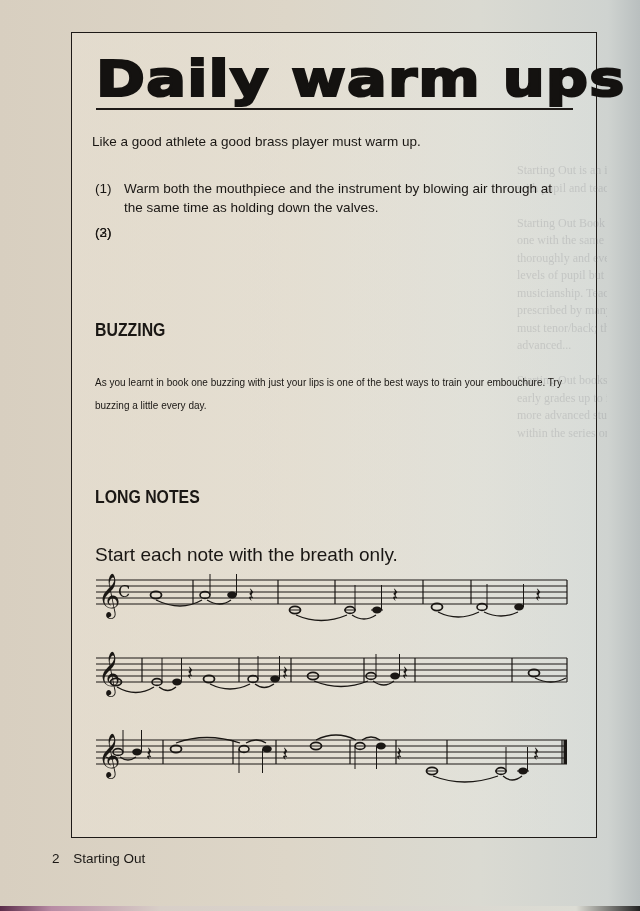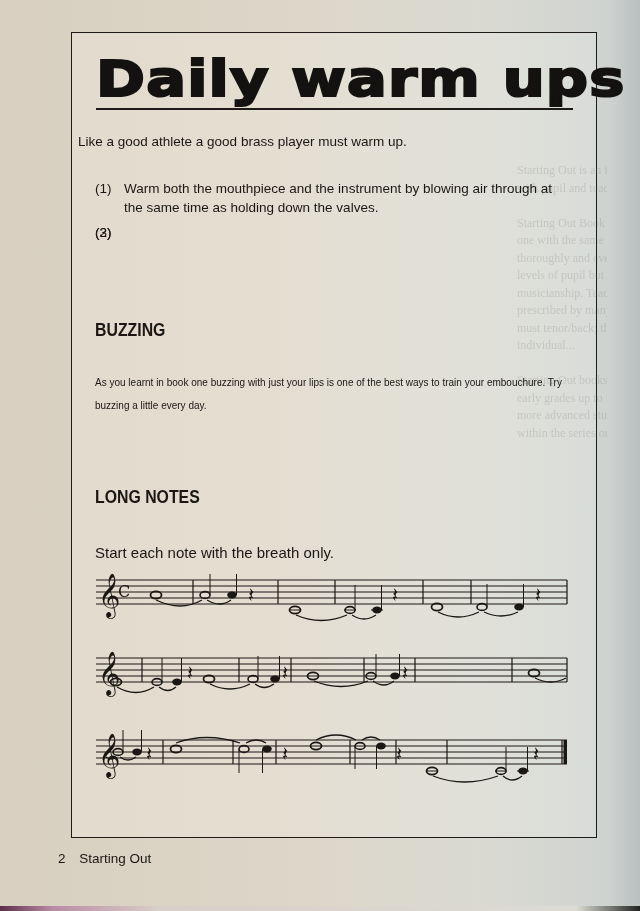--- a/index.html
+++ b/index.html
@@ -28,38 +28,38 @@
       font-family: "DejaVu Sans", sans-serif; font-weight: 900;
       font-size: 50px; letter-spacing: 1px; line-height: 54px;
       transform: scaleX(1.18); transform-origin: left top;
       color: #141210;
       -webkit-text-stroke: 2.2px #141210;
     }
     .title-rule {
       position: absolute; left: 96px; top: 108px; width: 477px; height: 1.5px; background: #1e1a17;
     }
     .intro {
-      position: absolute; left: 78px; top: 134px; font-size: 13.5px;
+      position: absolute; left: 92px; top: 134px; font-size: 13.5px;
     }
     .list { position: absolute; left: 95px; top: 179px; font-size: 13.5px; line-height: 19px; }
     .list .item { position: relative; padding-left: 29px; margin-bottom: 6px; width: 450px; }
     .list .num { position: absolute; left: 0; top: 0; }
     .h2 {
       position: absolute; left: 95px; font-family: "Liberation Sans", sans-serif;
       font-weight: 700; font-size: 18px; letter-spacing: 0px;
       transform: scaleX(0.88); transform-origin: left top;
     }
     .para {
       position: absolute; left: 95px; font-size: 10px; line-height: 23px; width: 470px;
     }
-    .note-caption { position: absolute; left: 95px; top: 544px; font-size: 15px; }
+    .note-caption { position: absolute; left: 95px; top: 544px; font-size: 19px; }
     .staff { position: absolute; left: 96px; width: 472px; height: 60px; }
     .staff svg { position: absolute; left: 0; top: 0; overflow: visible; }
     .footer {
-      position: absolute; left: 58px; top: 851px; font-size: 13.5px;
+      position: absolute; left: 52px; top: 851px; font-size: 13.5px;
     }
     .footer .pg { margin-right: 10px; }
   </style>
 </head>
 <body>
 
 <div class="bottom-strip"></div>
 
 <div class="frame"></div>
 
@@ -67,21 +67,21 @@
   <div>Starting Out is an integrated series of three books</div>
   <div>with pupil and teacher alike.</div>
   <div>&nbsp;</div>
   <div>Starting Out Book Two is an individual</div>
   <div>one with the same ideals in mind as</div>
   <div>thoroughly and evenly. It is clear, easy</div>
   <div>levels of pupil but without neglecting</div>
   <div>musicianship. Teachers will be particularly</div>
   <div>prescribed by many of the music examination</div>
   <div>must tenor/back; the instrumental range</div>
-  <div>individual...</div>
+  <div>advanced...</div>
   <div>&nbsp;</div>
   <div>Starting Out books One and Two take</div>
   <div>early grades up to intermediate level</div>
   <div>more advanced study. They can be used</div>
   <div>within the series or as the teacher desires.</div>
 </div>
 
 <div class="title">Daily warm ups</div>
 <div class="title-rule"></div>
 

